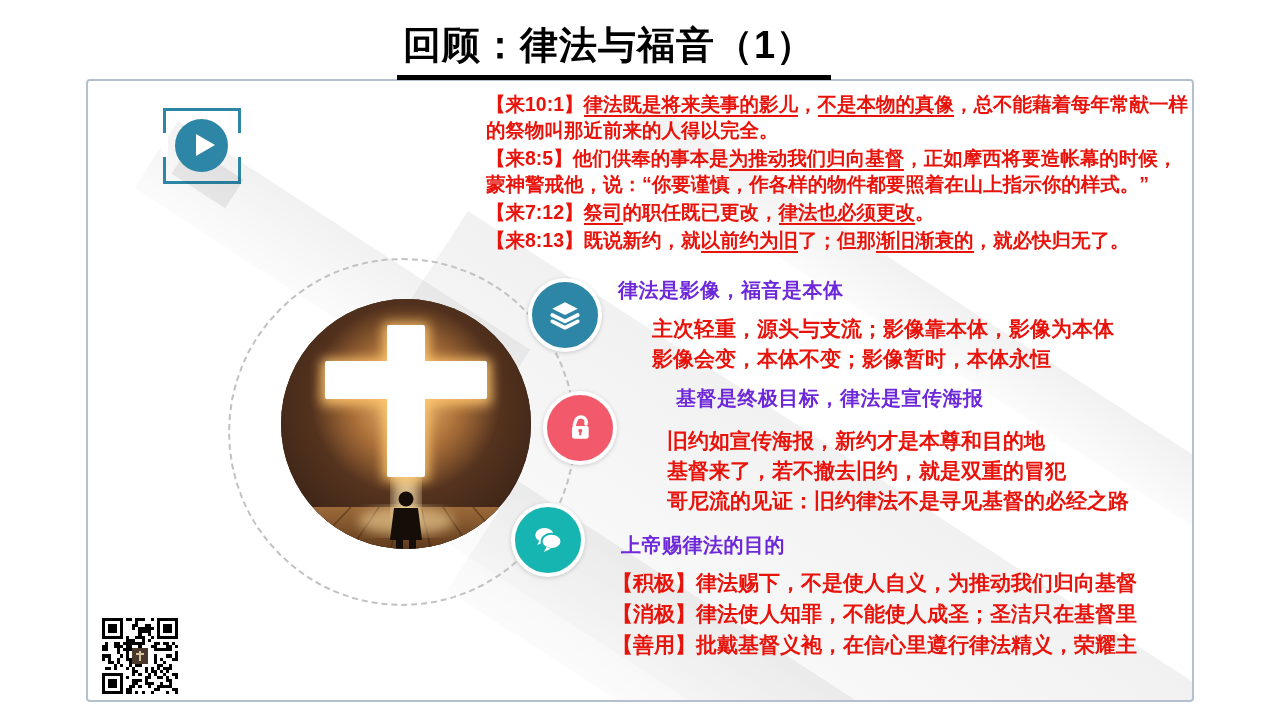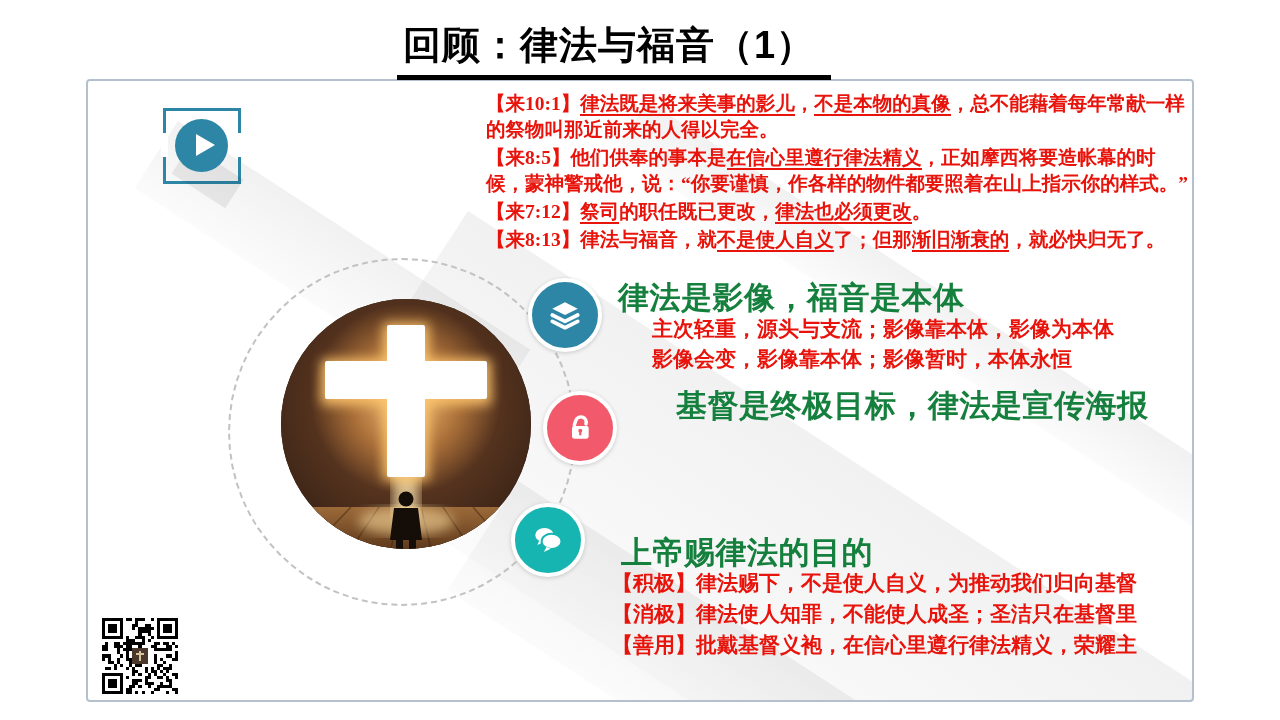--- a/index.html
+++ b/index.html
@@ -39,38 +39,38 @@
             border-left:19px solid #fff;border-top:11px solid transparent;
             border-bottom:11px solid transparent;}
 
   .topic{position:absolute;left:252px;top:116px;font-size:41px;font-weight:bold;
          color:#0d0d0d;letter-spacing:1px;}
 
   
   :root{--red:#e8130b;}
   .scriptures{position:absolute;left:486px;top:91px;width:704px;
               font-size:19.5px;font-weight:bold;color:var(--red);line-height:26px;}
-  .verse{margin:0 0 2px 0;font-family:Liberation Serif, serif;}
+  .verse{margin:0 0 2px 0;}
   .verse .u{border-bottom:2px solid currentColor;}
 
   
   .dashed-circle{position:absolute;left:228px;top:258px;width:344px;height:344px;
                  border:2px dashed #c2c2c2;border-radius:50%;}
   .photo{position:absolute;left:281px;top:299px;width:250px;height:250px;
          border-radius:50%;overflow:hidden;background:#32201a;}
 
   
   .nicon{position:absolute;width:66px;height:66px;border-radius:50%;
          border:4px solid #fff;box-shadow:0 1px 4px rgba(0,0,0,0.18);
          display:flex;align-items:center;justify-content:center;}
   .nicon.i1{left:528px;top:278px;background:#2e86a7;}
   .nicon.i2{left:543px;top:391px;background:#f2596a;}
   .nicon.i3{left:511px;top:503px;background:#16b5b1;}
 
-  .sec-title{position:absolute;font-size:31px;font-weight:bold;color:#15803d;
+  .sec-title{position:absolute;font-size:20px;font-weight:bold;color:#6d28d9;
              letter-spacing:0.5px;white-space:nowrap;}
   .sec-lines{position:absolute;white-space:nowrap;}
   .rline{font-size:21px;font-weight:bold;color:var(--red);line-height:30px;}
   #s1t{left:618px;top:277px;} #s1l{left:652px;top:314px;}
   #s2t{left:636px;top:385px;margin-left:40px;} #s2l{left:667px;top:426px;}
   #s3t{left:621px;top:532px;} #s3l{left:612px;top:567px;}
   #s3l .rline{line-height:31px;}
 
   
   .qr{position:absolute;left:102px;top:618px;width:76px;height:76px;background:#fff;}
@@ -99,23 +99,23 @@
     <div class="gap l"></div>
       <div class="gap r"></div>
     <div class="pcircle">
       <div class="tri"></div>
     </div>
   </div>
 
 
   <div class="scriptures">
       <p class="verse"><span>【来10:1】</span><span class="u">律法既是将来美事的影儿</span><span>，</span><span class="u">不是本物的真像</span><span>，总不能藉着每年常献一样的祭物叫那近前来的人得以完全。</span></p>
-      <p class="verse"><span>【来8:5】</span><span>他们供奉的事本是</span><span class="u">在信心里遵行律法精义</span><span>，正如摩西将要造帐幕的时候，蒙神警戒他，说：“你要谨慎，作各样的物件都要照着在山上指示你的样式。”</span></p>
+      <p class="verse"><span>【来8:5】</span><span>他们供奉的事本是</span><span class="u">为推动我们归向基督</span><span>，正如摩西将要造帐幕的时候，蒙神警戒他，说：“你要谨慎，作各样的物件都要照着在山上指示你的样式。”</span></p>
       <p class="verse"><span>【来7:12】</span><span class="u">祭司</span><span>的职任既已更改，</span><span class="u">律法也必须更改</span><span>。</span></p>
-      <p class="verse"><span>【来8:13】</span><span>律法与福音，就</span><span class="u">不是使人自义</span><span>了；但那</span><span class="u">渐旧渐衰的</span><span>，就必快归无了。</span></p>
+      <p class="verse"><span>【来8:13】</span><span>既说新约，就</span><span class="u">以前约为旧</span><span>了；但那</span><span class="u">渐旧渐衰的</span><span>，就必快归无了。</span></p>
     </div>
 
   <div class="dashed-circle"></div>
 
   <div class="photo">
     <svg viewBox="0 0 250 250" xmlns="http://www.w3.org/2000/svg">
       <defs>
         <radialGradient id="wall" cx="50%" cy="42%" r="75%">
           <stop offset="0%" stop-color="#8a5530"></stop>
           <stop offset="45%" stop-color="#58351f"></stop>
@@ -182,24 +182,29 @@
       <ellipse cx="9.5" cy="8.5" rx="6.5" ry="5" fill="#fff"></ellipse>
       <path d="M6 12 l-1.5 3.5 4-2 z" fill="#fff"></path>
       <ellipse cx="14.5" cy="13" rx="7" ry="5.4" fill="#fff" stroke="#16b5b1" stroke-width="1.4"></ellipse>
       <path d="M11 17 l-2 3.4 5-2.2 z" fill="#fff"></path>
     </svg>
   </div>
 
   <div id="s1t" class="sec-title">律法是影像，福音是本体</div>
   <div id="s1l" class="sec-lines">
       <div class="rline">主次轻重，源头与支流；影像靠本体，影像为本体</div>
-      <div class="rline">影像会变，影像靠本体；影像暂时，本体永恒</div>
+      <div class="rline">影像会变，本体不变；影像暂时，本体永恒</div>
     </div>
 
   <div id="s2t" class="sec-title">基督是终极目标，律法是宣传海报</div>
+  <div id="s2l" class="sec-lines">
+      <div class="rline">旧约如宣传海报，新约才是本尊和目的地</div>
+      <div class="rline">基督来了，若不撤去旧约，就是双重的冒犯</div>
+      <div class="rline">哥尼流的见证：旧约律法不是寻见基督的必经之路</div>
+    </div>
 
   <div id="s3t" class="sec-title">上帝赐律法的目的</div>
   <div id="s3l" class="sec-lines">
       <div class="rline">【积极】律法赐下，不是使人自义，为推动我们归向基督</div>
       <div class="rline">【消极】律法使人知罪，不能使人成圣；圣洁只在基督里</div>
       <div class="rline">【善用】批戴基督义袍，在信心里遵行律法精义，荣耀主</div>
     </div>
 
   <div class="qr">
     <svg id="qrsvg" viewBox="0 0 25 25" shape-rendering="crispEdges" xmlns="http://www.w3.org/2000/svg">

